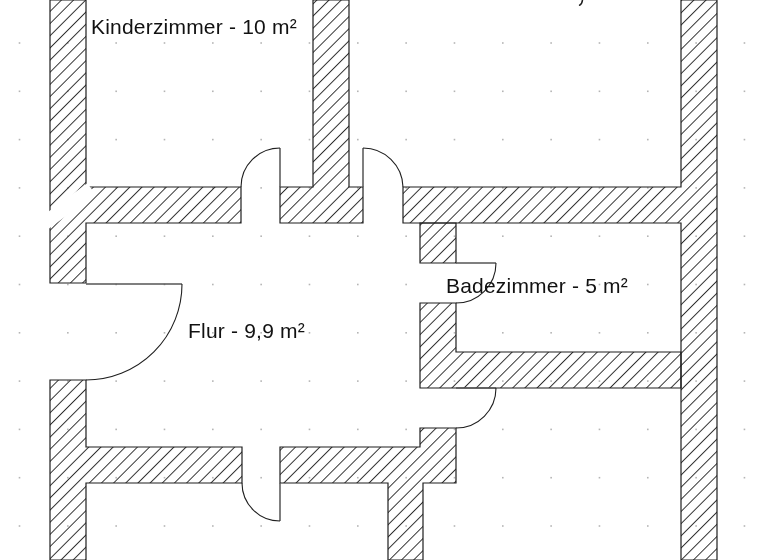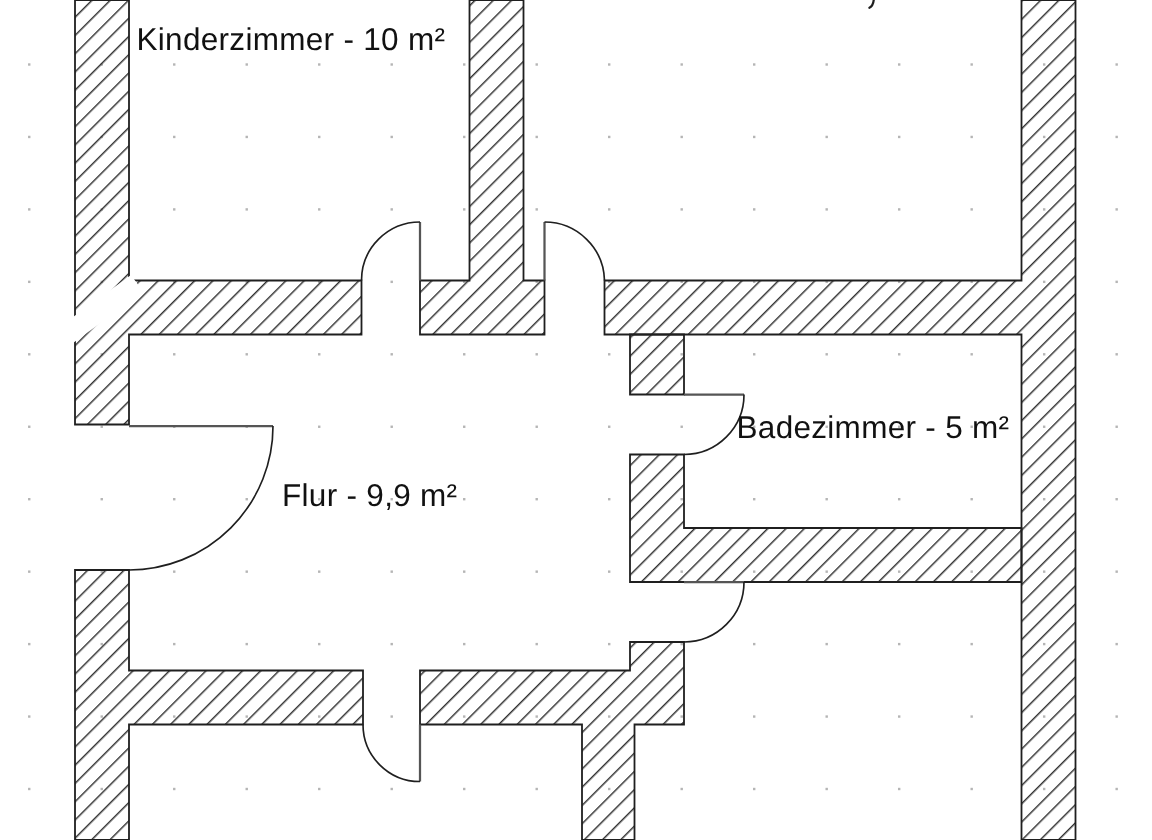--- a/index.html
+++ b/index.html
@@ -243,15 +243,15 @@
         </g>
         <g>
           <line x1="86" y1="284" x2="182" y2="284" stroke="#555555" stroke-width="1.5"></line>
           <path d="M 182,284 A 96,96 0 0 1 86,380" fill="none" stroke="#1f1f1f" stroke-width="1.1"></path>
         </g>
       </g>
     <path id="fragment" fill="none" stroke-width="1.5" stroke-linecap="round" d="M 582.5,0 C 582.2,2.8 581.3,4.4 579.6,5.2" stroke="#1f1f1f"></path>
   </svg>
 
   <div class="room-label" style="left: 91px; top: 15px; font-size: 21px; text-align: center;">Kinderzimmer - 10 m²</div>
-  <div class="room-label" style="left: 491px; top: 274px; font-size: 21px;">Badezimmer - 5 m²</div>
+  <div class="room-label" style="left: 446px; top: 274px; font-size: 21px;">Badezimmer - 5 m²</div>
   <div class="room-label" style="left: 188px; top: 319px; font-size: 21px;">Flur - 9,9 m²</div>
 </div>
 
 </body></html>

